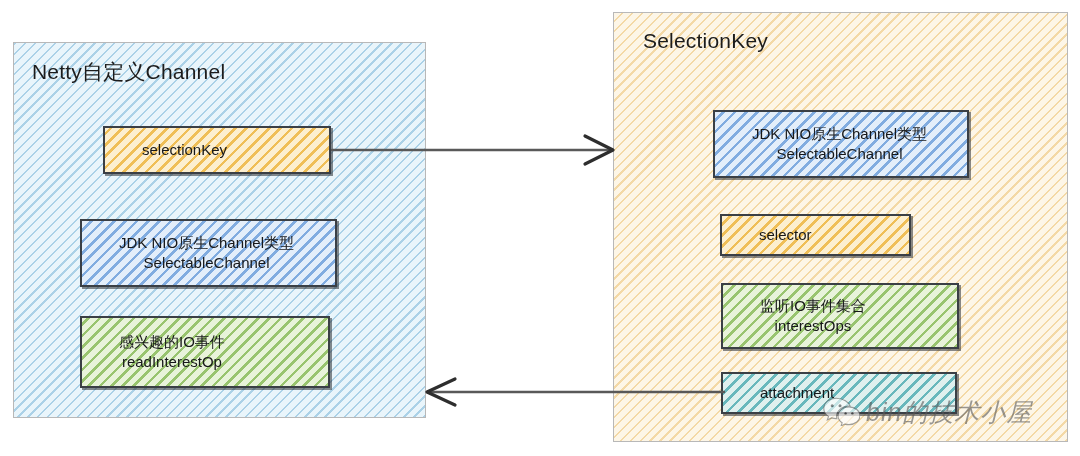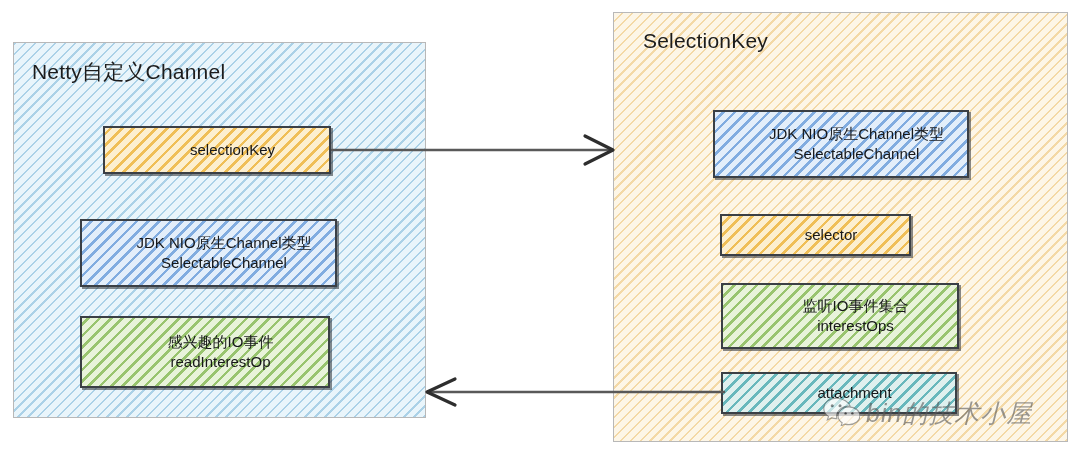--- a/index.html
+++ b/index.html
@@ -55,21 +55,20 @@
         rgba(255,255,255,0) 7px);
   }
 
   
   .sbox {
     position: absolute;
     box-sizing: border-box;
     border: 2px solid #3a3f45;
     display: flex;
     align-items: center;
-    justify-content: center;
     text-align: center;
     line-height: 1.32;
     font-size: 15px;
     color: #17181a;
     box-shadow: 2px 2px 0 rgba(40,44,50,0.55);
     padding-left: 31px;
   }
   .sbox .lbl { position: relative; z-index: 2; white-space: pre-line; padding: 0 6px; }
 
   .fill-yellow {
@@ -115,21 +114,21 @@
     left: 0; top: 0;
     width: 1080px; height: 456px;
     pointer-events: none;
   }
 
   
   #watermark {
     position: absolute;
     left: 822px; top: 396px;
     display: flex;
-    align-items: center;
+    align-items: flex-start;
     gap: 6px;
     opacity: 0.62;
     pointer-events: none;
   }
   #watermark .wm-text {
     font-size: 25px;
     font-style: italic;
     color: #5b5b5b;
     letter-spacing: 1px;
     white-space: nowrap;

